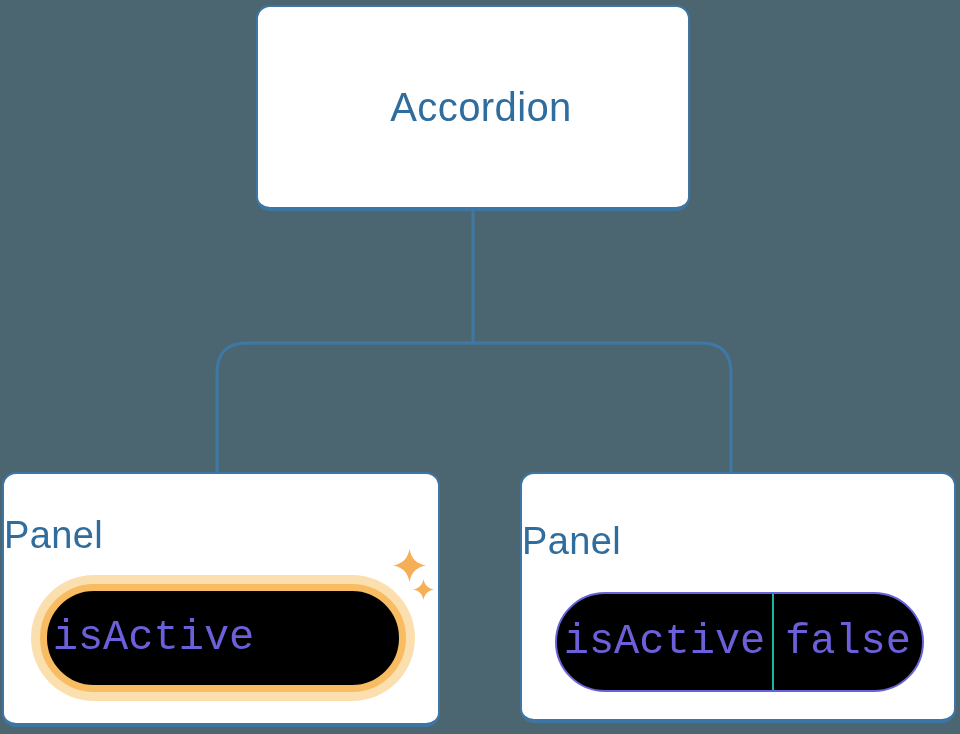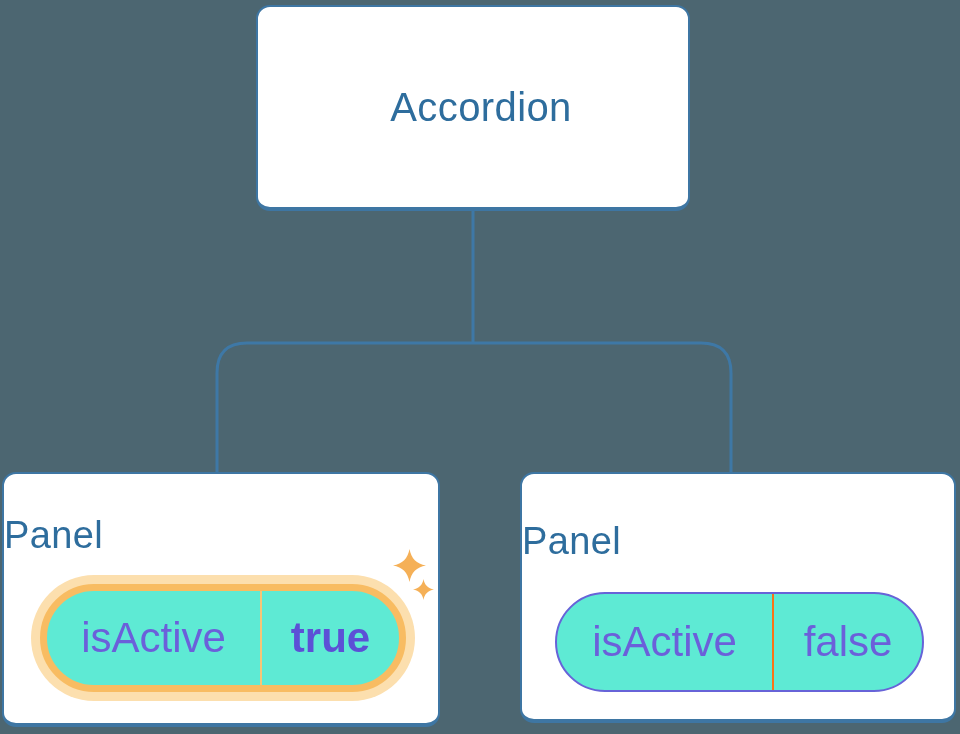--- a/index.html
+++ b/index.html
@@ -51,26 +51,27 @@
     font-size: 38px;
     font-weight: 500;
     color: #2E6D9D;
     letter-spacing: 0.4px;
   }
   .panel-left  .panel-title { top: 40px; }
   .panel-right .panel-title { top: 46px; }
 
   .pill {
     position: absolute;
-    background: #5eead4;
+    background: #000000;
     border-radius: 999px;
     box-sizing: border-box;
     display: flex;
     align-items: stretch;
     overflow: hidden;
+    font-family: Liberation Mono, monospace;
   }
   .pill-active {
     left: 36px; top: 110px;
     width: 366px; height: 108px;
     border: 7px solid #F8BC62;
     box-shadow: 0 0 0 9px #FCDFAE;
   }
   .pill-inactive {
     left: 33px; top: 118px;
     width: 369px; height: 100px;
@@ -79,21 +80,21 @@
   .pill-cell {
     display: flex;
     align-items: center;
     justify-content: center;
     font-size: 42px;
     color: #6B60DA;
   }
   .pill-active   .cell-name  { width: 213px; }
   .pill-active   .cell-value { flex: 1; border-left: 2px solid #F7C577; font-weight: 700; color: #5C50D6; }
   .pill-inactive .cell-name  { width: 215px; }
-  .pill-inactive .cell-value { flex: 1; border-left: 2px solid #f97316; }
+  .pill-inactive .cell-value { flex: 1; border-left: 2px solid #14b8a6; }
 
   .sparkle {
     position: absolute;
     color: #F5B057;
     z-index: 3;
   }
   .sparkle svg { display: block; width: 100%; height: 100%; }
   .sparkle-big   { left: 389px; top: 75px;  width: 33px; height: 33px; }
   .sparkle-small { left: 409px; top: 105px; width: 21px; height: 21px; }
 </style>
@@ -120,21 +121,20 @@
       </svg>
     </span>
     <span class="sparkle sparkle-small">
       <svg viewBox="0 0 40 40" xmlns="http://www.w3.org/2000/svg">
         <path d="M20 0 C22 11.5 28.5 18 40 20 C28.5 22 22 28.5 20 40 C18 28.5 11.5 22 0 20 C11.5 18 18 11.5 20 0 Z" fill="currentColor"></path>
       </svg>
     </span>
 
     <div class="pill pill-active">
       <div class="pill-cell cell-name">isActive</div>
-      <div class="pill-cell cell-value">true</div>
     </div>
   </div>
 
   <div class="node panel-right">
     <div class="panel-title">Panel</div>
 
     <div class="pill pill-inactive">
       <div class="pill-cell cell-name">isActive</div>
       <div class="pill-cell cell-value">false</div>
     </div>

